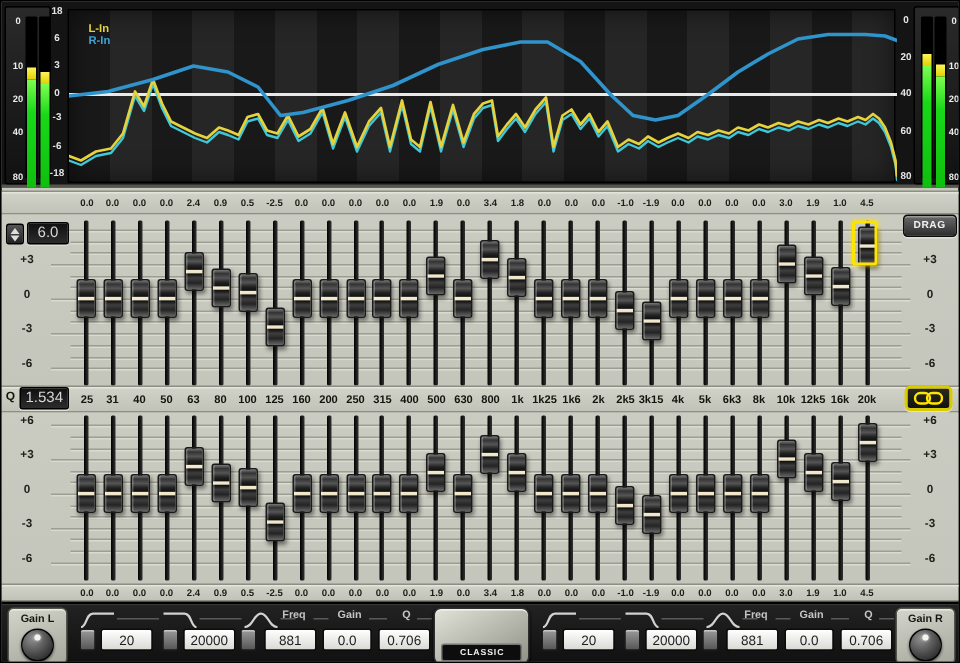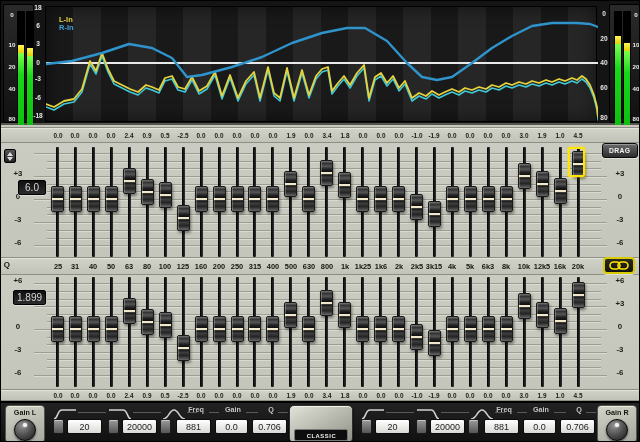--- a/index.html
+++ b/index.html
@@ -28,21 +28,21 @@
   .num-strip{position:absolute;left:0;width:640px;background:linear-gradient(180deg,#d2d3c8,#c2c3b8);border-top:1px solid #8e8e84;border-bottom:1px solid #8e8e84;box-shadow:inset 0 1px 0 #e4e5da;}
   
   .slider-field{position:absolute;left:0;width:640px;background:linear-gradient(180deg,#cbccc1,#c5c6bb);}
   .hline{position:absolute;height:1px;background:#9d9d93;box-shadow:0 1px 0 #dadbd0;}
   .track{position:absolute;width:3px;background:linear-gradient(90deg,#000,#333);border-radius:1px;}
   .cap{position:absolute;width:13px;height:26px;border-radius:2px;border:1px solid #1a1a1a;
     background:linear-gradient(180deg,#777 0%,#333 10%,#555 22%,#222 34%,#111 44%,#f2e9cf 47%,#efe6c8 53%,#111 57%,#3e3e3e 68%,#242424 82%,#4a4a4a 92%,#666 100%);
     box-shadow:1px 2px 3px rgba(0,0,0,.45),inset 1px 0 0 rgba(255,255,255,.25);}
   .sel-box{position:absolute;border:2px solid #ffe400;border-radius:2px;box-shadow:0 0 3px rgba(255,228,0,.8);}
   
-  .dark-box{position:absolute;background:linear-gradient(180deg,#101010,#2c2c2c);border:1px solid #000;border-radius:2px;color:#d6d6d6;font-size:10px;display:flex;align-items:center;justify-content:center;box-shadow:0 1px 0 #e0e1d6;margin-top:32px;}
+  .dark-box{position:absolute;background:linear-gradient(180deg,#101010,#2c2c2c);border:1px solid #000;border-radius:2px;color:#d6d6d6;font-size:10px;display:flex;align-items:center;justify-content:center;box-shadow:0 1px 0 #e0e1d6;}
   .drag-btn{position:absolute;background:linear-gradient(180deg,#6a6a6a,#2d2d2d);border:1px solid #0a0a0a;border-radius:3px;color:#f2f2f2;font-weight:bold;display:flex;align-items:center;justify-content:center;box-shadow:0 1px 0 #e0e1d6, inset 0 1px 0 #999;}
   .link-btn{position:absolute;background:linear-gradient(180deg,#2a2a20,#111);border:2px solid #d8cc00;border-radius:4px;display:flex;align-items:center;justify-content:center;box-shadow:0 1px 0 #e0e1d6;}
   .stepper{position:absolute;width:12px;height:14px;background:linear-gradient(180deg,#555,#222);border:1px solid #000;border-radius:2px;display:flex;flex-direction:column;align-items:center;justify-content:center;gap:1px;}
   .stepper i{display:block;width:0;height:0;border-left:3px solid transparent;border-right:3px solid transparent;}
   .stepper .up{border-bottom:4px solid #ddd;}
   .stepper .dn{border-top:4px solid #ddd;}
   
   .bottom-bar{position:absolute;left:0;top:400px;width:640px;height:42px;background:linear-gradient(180deg,#222,#101010);border-top:2px solid #000;}
   .gain-panel{position:absolute;top:2px;height:38px;width:40px;background:linear-gradient(160deg,#d4d5ca,#a6a79c);border:1px solid #55554d;border-radius:4px;box-shadow:inset 0 1px 0 #eceddf;}
   .gain-panel .lbl{position:absolute;left:0;top:3px;width:100%;text-align:center;font-size:10px;font-weight:bold;color:#16160f;transform:scale(.72);transform-origin:50% 0;}
@@ -407,21 +407,21 @@
       <div class="tiny" style="left: 545.1px; top: 0px; width: 28px; text-align: center; transform: scale(0.64); transform-origin: 50% 50%; color: rgb(32, 32, 26); font-weight: bold;">1.0</div>
       <div class="tiny" style="left: 563.05px; top: 0px; width: 28px; text-align: center; transform: scale(0.64); transform-origin: 50% 50%; color: rgb(32, 32, 26); font-weight: bold;">4.5</div>
     </div>
 
   <div class="stepper" style="left:3px;top:148px;">
       <i class="up"></i>
       <i class="dn"></i>
     </div>
   <div class="dark-box" style="left:17px;top:147px;width:28px;height:15px;">6.0</div>
   <div class="tiny" style="left:2px;top:258px;font-weight:bold;color:#16160f;transform:scale(.8);">Q</div>
-  <div class="dark-box" style="left:12px;top:257px;width:33px;height:15px;">1.899</div>
+  <div class="dark-box" style="left:12px;top:257px;width:33px;height:15px;">1.534</div>
   <div class="drag-btn" style="left:601px;top:142px;width:36px;height:15px;">
     <span style="font-size:10px;transform:scale(.68);letter-spacing:.5px;">DRAG</span>
   </div>
   <div class="link-btn" style="left:602px;top:256px;width:32px;height:17px;">
     <svg width="20" height="11" viewBox="0 0 20 11">
       <rect x="1" y="2" width="10" height="7" rx="3.5" fill="none" stroke="#ffe400" stroke-width="1.6"></rect>
       <rect x="9" y="2" width="10" height="7" rx="3.5" fill="none" stroke="#ffe400" stroke-width="1.6"></rect>
     </svg>
   </div>
 

